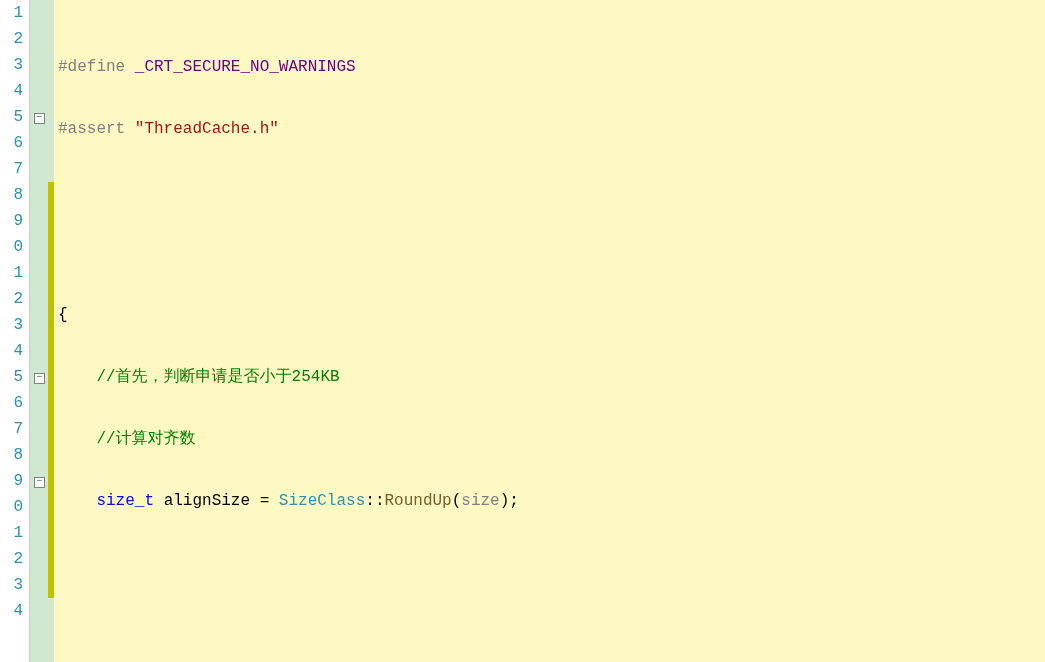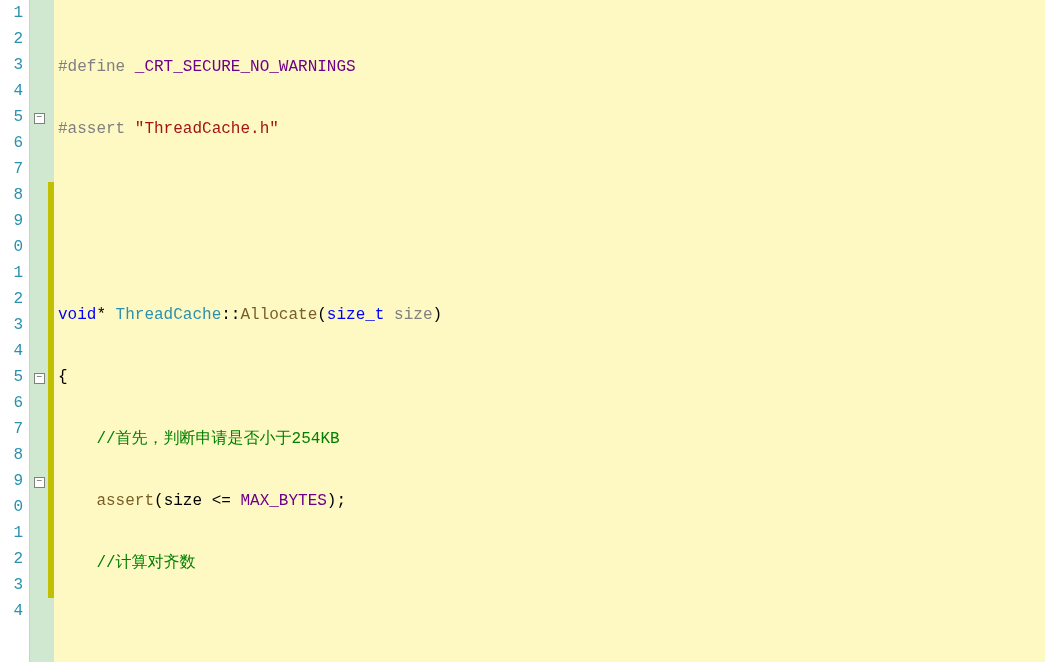--- a/index.html
+++ b/index.html
@@ -176,25 +176,24 @@
       <div class="mod-mark"></div>
     <div></div>
   </div>
 
   <div class="code">
 
     <div class="line"><span class="pp">#define </span><span class="mac">_CRT_SECURE_NO_WARNINGS</span></div>
     <div class="line"><span class="pp">#assert </span><span class="str">"ThreadCache.h"</span></div>
     <div class="line"></div>
     <div class="line"></div>
-    <div class="line"><span class="kw">void</span><span class="p">* </span><span class="cls">ThreadCache</span><span class="p">::</span><span class="func">Allocate</span><span class="p">(</span><span class="kw">size_t </span><span class="param">size</span><span class="p">)</span></div>
     <div class="line"><span class="p">{</span></div>
     <div class="line">    <span class="cmt">//首先，判断申请是否小于254KB</span></div>
-    <div class="line">    <span class="func">assert</span><span class="p">(</span><span class="ident">size</span><span class="p"> &lt;= </span><span class="mac">MAX_BYTES</span><span class="p">);</span></div>
     <div class="line">    <span class="cmt">//计算对齐数</span></div>
+    <div class="line">    <span class="kw">size_t </span><span class="ident">alignSize</span><span class="p"> = </span><span class="cls">SizeClass</span><span class="p">::</span><span class="func">RoundUp</span><span class="p">(</span><span class="param">size</span><span class="p">);</span></div>
     
     
     
     
     
     
     
     
     
     

